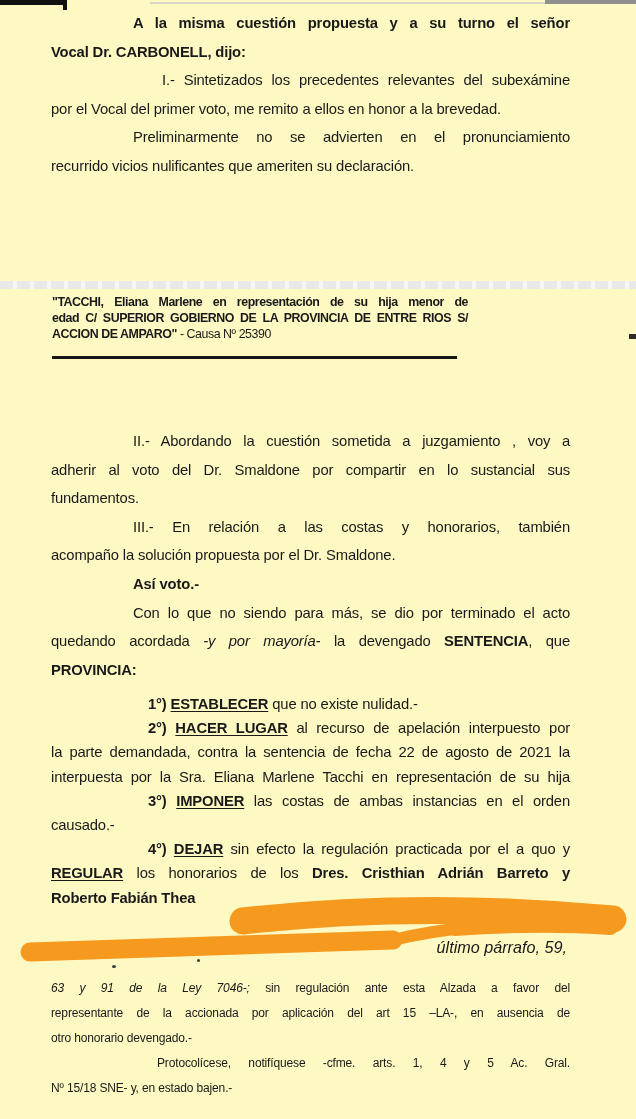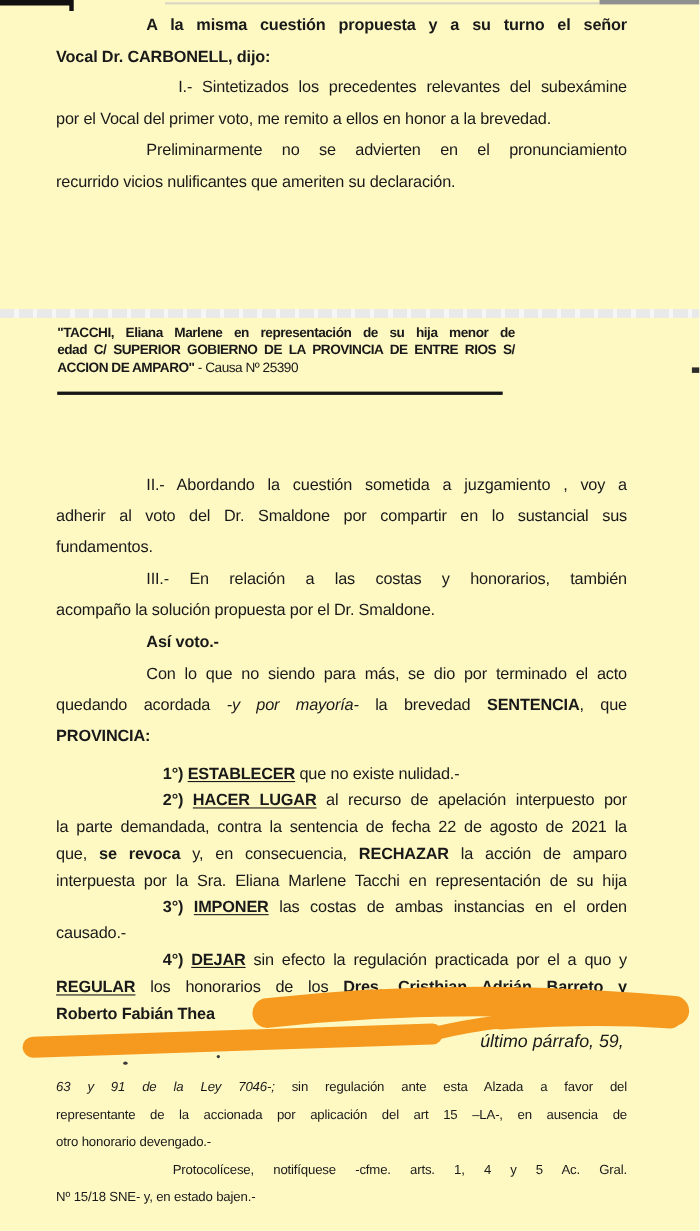--- a/index.html
+++ b/index.html
@@ -69,28 +69,27 @@
     </div>
   <div class="art" id="rule"></div>
   <div class="sec" id="sec2">
       <div class="line" style="padding-left: 82px;"><span>II.- Abordando la cuestión sometida a juzgamiento , voy a</span></div>
       <div class="line"><span>adherir al voto del Dr. Smaldone por compartir en lo sustancial sus</span></div>
       <div class="line end"><span>fundamentos.</span></div>
       <div class="line" style="padding-left: 82px;"><span>III.- En relación a las costas y honorarios, también</span></div>
       <div class="line end"><span>acompaño la solución propuesta por el Dr. Smaldone.</span></div>
       <div class="line end" style="padding-left: 82px;"><span class="b">Así voto.-</span></div>
       <div class="line" style="padding-left: 82px; "><span>Con lo que no siendo para más, se dio por terminado el acto</span></div>
-      <div class="line"><span>quedando acordada </span><span class="i">-y por mayoría-</span><span> la brevedad </span><span class="b">SENTENCIA</span><span>, que</span></div>
+      <div class="line"><span>quedando acordada </span><span class="i">-y por mayoría-</span><span> la devengado </span><span class="b">SENTENCIA</span><span>, que</span></div>
       <div class="line end"><span class="b">PROVINCIA:</span></div>
     </div>
   <div class="sec" id="sec3">
       <div class="line end" style="padding-left: 97px;"><span class="b">1°) </span><span class="b u">ESTABLECER</span><span> que no existe nulidad.-</span></div>
       <div class="line" style="padding-left: 97px;"><span class="b">2°) </span><span class="b u">HACER LUGAR</span><span> al recurso de apelación interpuesto por</span></div>
       <div class="line"><span>la parte demandada, contra la sentencia de fecha 22 de agosto de 2021 la</span></div>
-      <div class="line"><span>que, </span><span class="b">se revoca</span><span> y, en consecuencia, </span><span class="b">RECHAZAR</span><span> la acción de amparo</span></div>
       <div class="line"><span>interpuesta por la Sra. Eliana Marlene Tacchi en representación de su hija</span></div>
       <div class="line" style="padding-left: 97px;"><span class="b">3°) </span><span class="b u">IMPONER</span><span> las costas de ambas instancias en el orden</span></div>
       <div class="line end"><span>causado.-</span></div>
       <div class="line" style="padding-left: 97px;"><span class="b">4°) </span><span class="b u">DEJAR</span><span> sin efecto la regulación practicada por el a quo y</span></div>
       <div class="line"><span class="b u">REGULAR</span><span> los honorarios de los </span><span class="b">Dres. Cristhian Adrián Barreto y</span></div>
       <div class="line end"><span class="b">Roberto Fabián Thea</span></div>
     </div>
   <div class="sec" id="ultimo">último párrafo, 59,</div>
   <div class="sec" id="sec4">
       <div class="line"><span class="i">63 y 91 de la Ley 7046-;</span><span> sin regulación ante esta Alzada a favor del</span></div>

